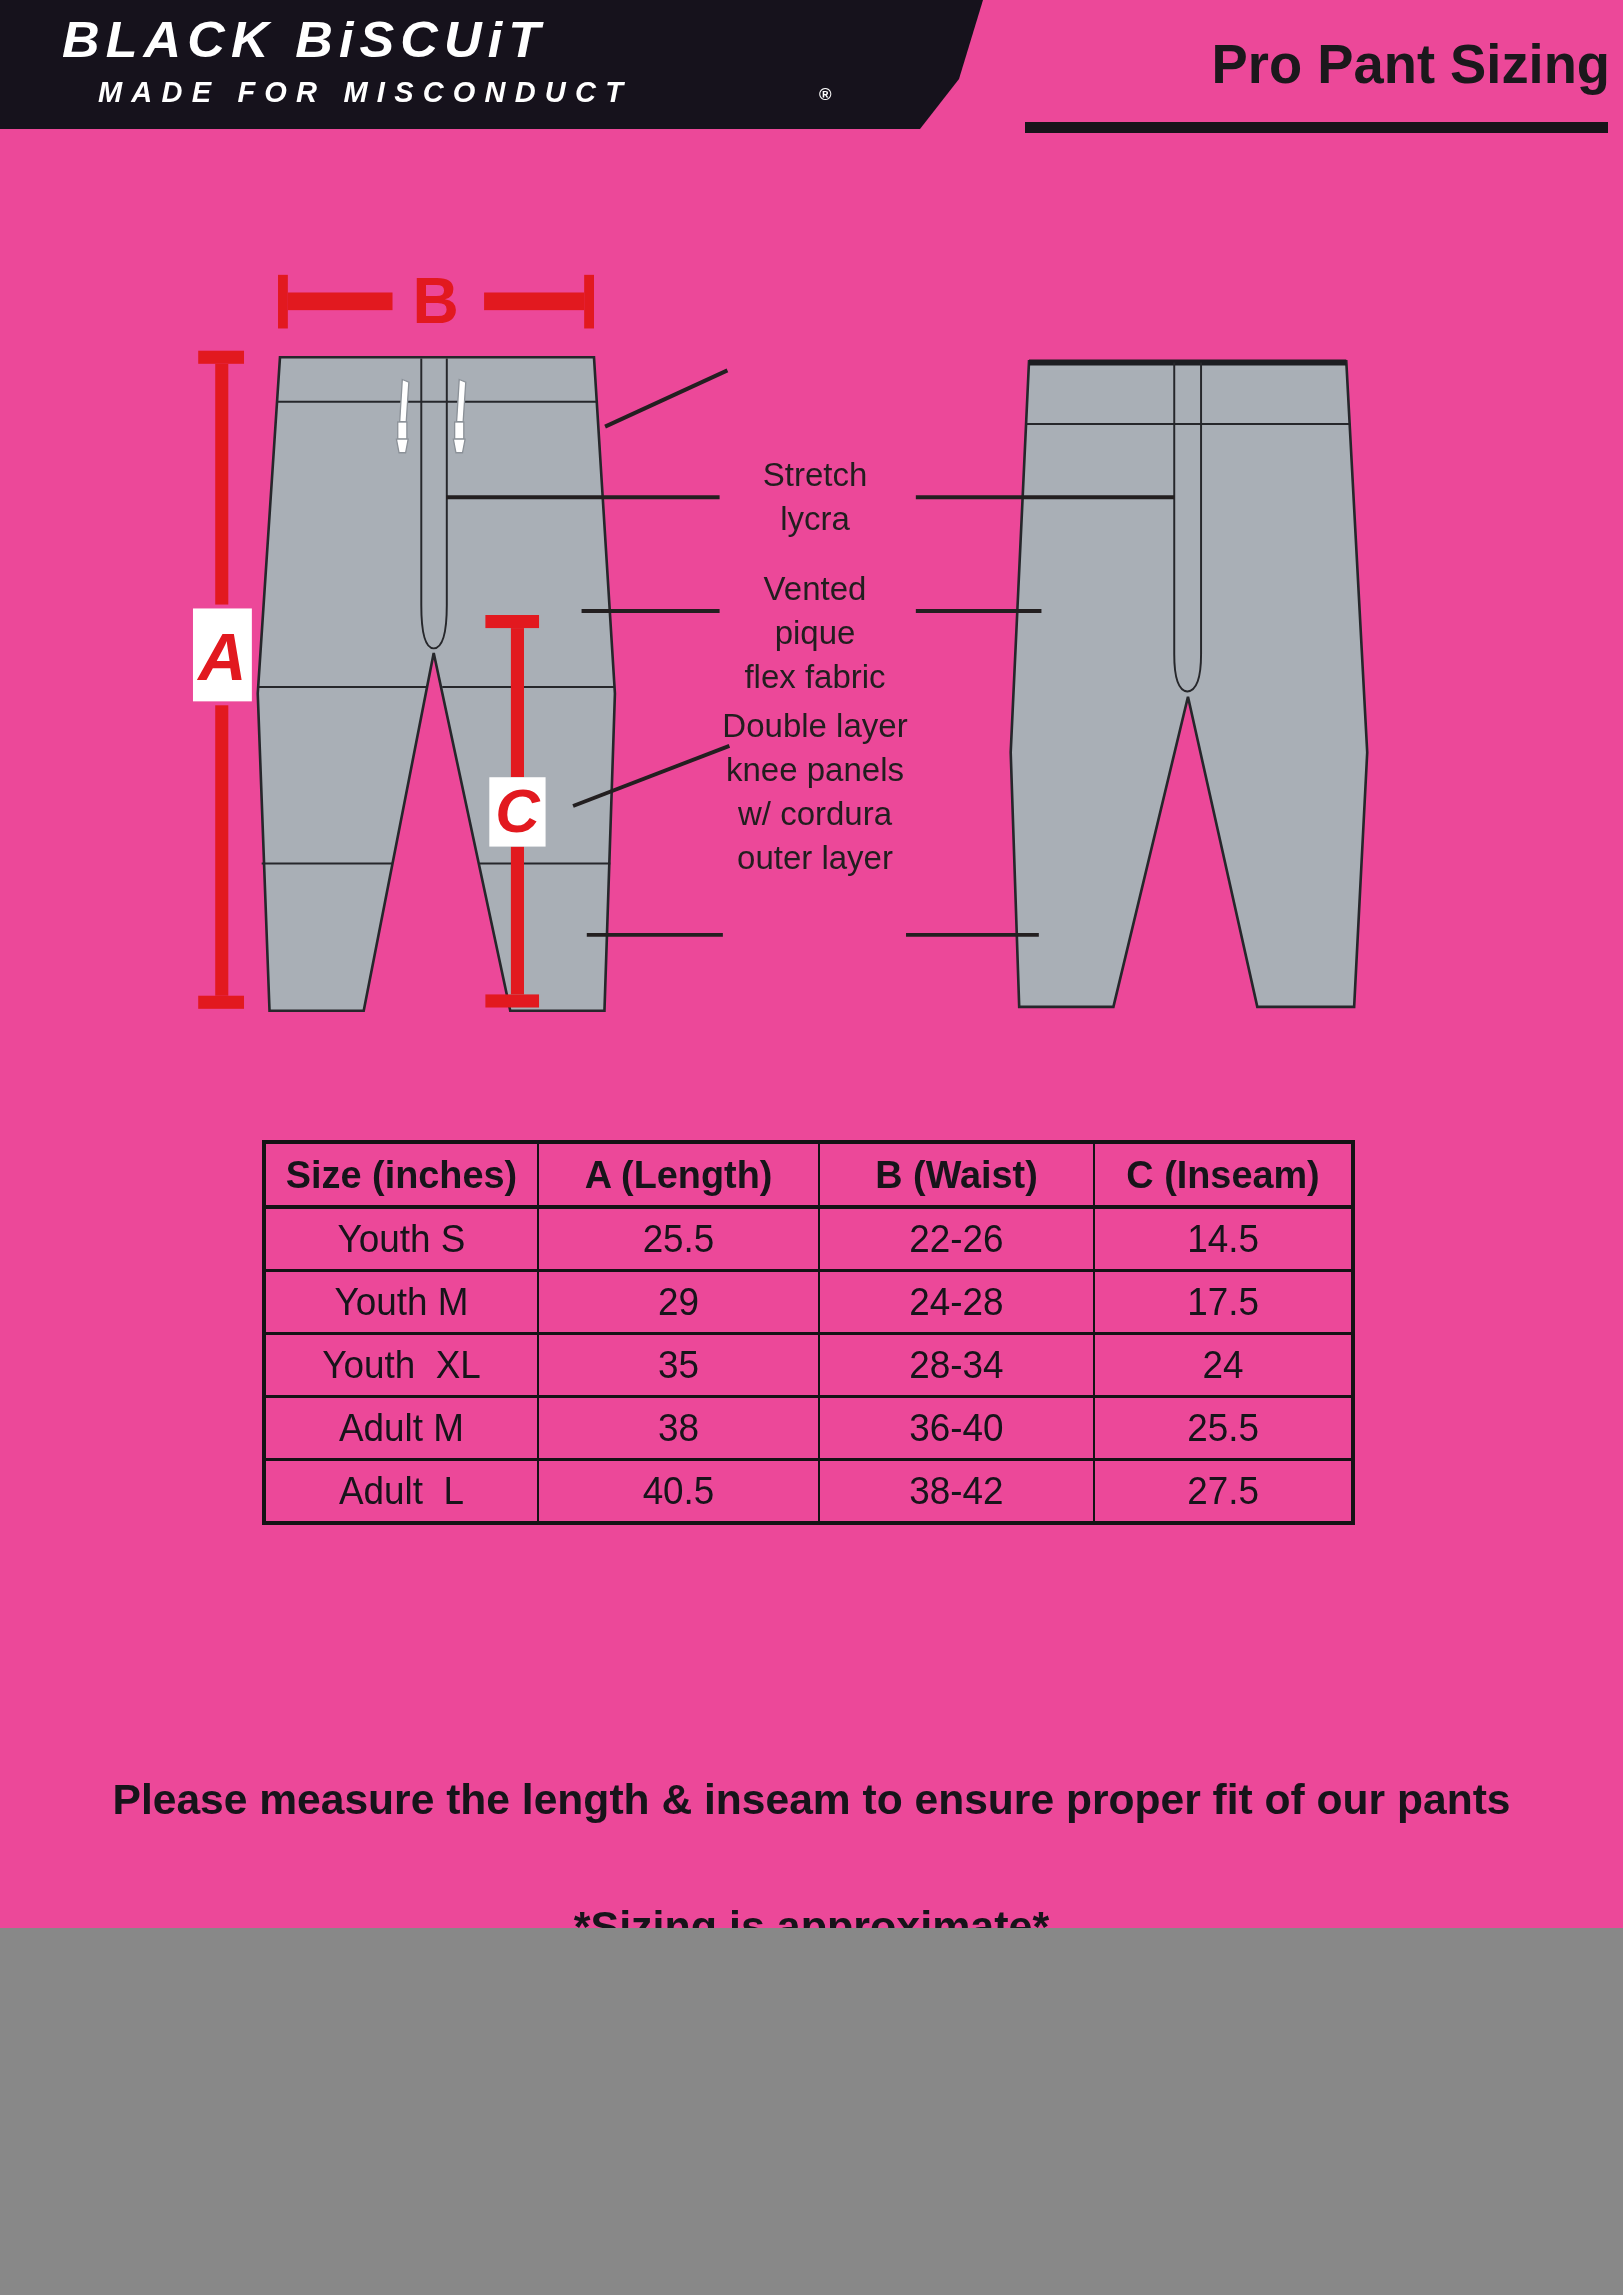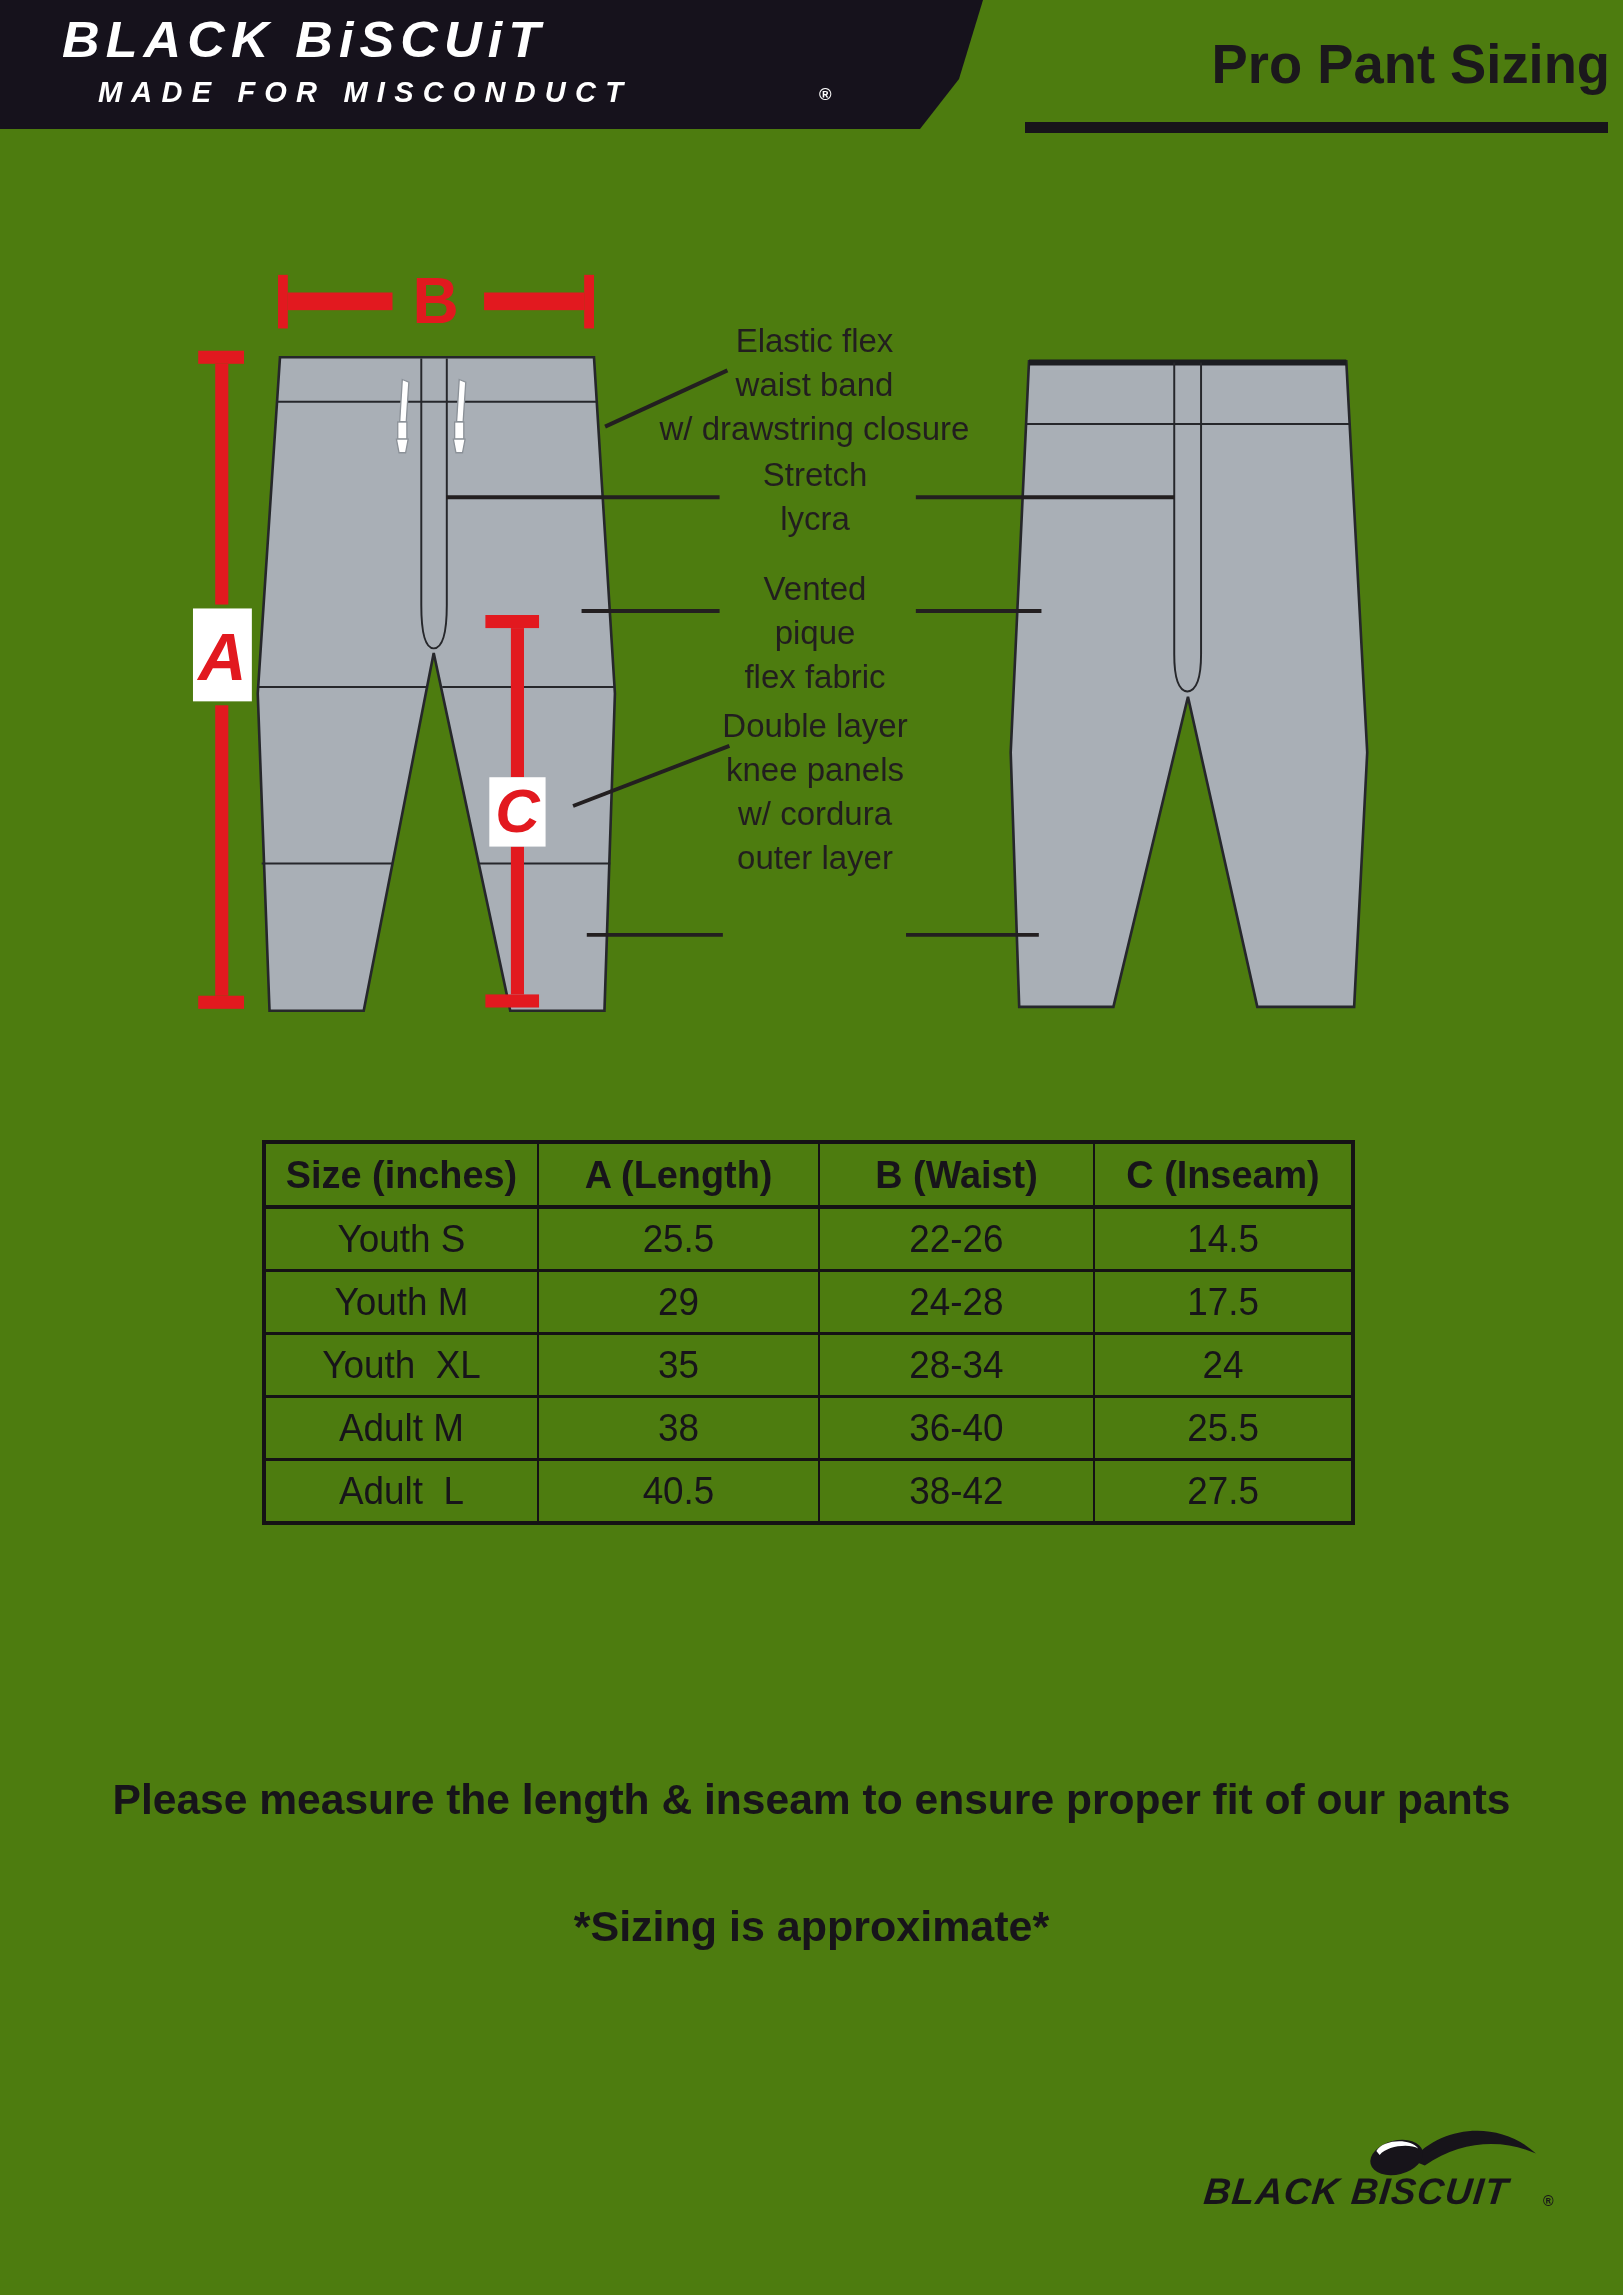--- a/index.html
+++ b/index.html
@@ -1,16 +1,16 @@
 <!DOCTYPE html>
 <html style="font-size:10.5px"><head>
 <meta charset="utf-8">
 <style>
   html,body{margin:0;padding:0;background:#888;}
-  .page{position:relative;width:1623px;height:2295px;background:#4d7c0f;
+  .page{position:relative;width:1623px;height:1928px;background:#ec4899;
         font-family:"Liberation Sans",sans-serif;overflow:hidden;}
   .abs{position:absolute;}
 
   
   .banner{left:0;top:0;width:985px;height:129px;background:#16121c;
           clip-path:polygon(0 0,983px 0,959px 79px,920px 129px,0 129px);}
   .brand-main{left:62px;top:10.5px;width:772px;color:#fff;font-size:50px;font-weight:800;
               font-style:italic;letter-spacing:5.9px;transform:scaleX(1.04);transform-origin:left top;
               white-space:nowrap;}
   .brand-reg{left:819px;top:85px;color:#fff;font-size:17px;font-weight:700;}
@@ -119,23 +119,20 @@
       <path d="M897,1429 L1105,1429 M1385,1429 L1588,1429"></path>
     </g>
 
     <g transform="translate(2088,3242)">
       <path d="M70,60 C115,6 205,-2 260,50 C212,28 148,28 90,68 Z" fill="#17141a"></path>
       <ellipse cx="47" cy="56" rx="41" ry="26" transform="rotate(-14 47 56)" fill="#17141a"></ellipse>
       <path d="M16,46 C26,28 68,26 80,42 C66,34 32,38 21,52 Z" fill="#ffffff"></path>
     </g>
   </svg>
 
-  <div class="abs callout" style="left:638px;top:319px;width:353px;">Elastic flex
-waist band
-w/ drawstring closure</div>
   <div class="abs callout" style="left:717px;top:453px;width:196px;">Stretch
 lycra</div>
   <div class="abs callout" style="left:717px;top:567px;width:196px;">Vented
 pique
 flex fabric</div>
   <div class="abs callout" style="left:684px;top:704px;width:262px;">Double layer
 knee panels
 w/ cordura
 outer layer</div>
 

